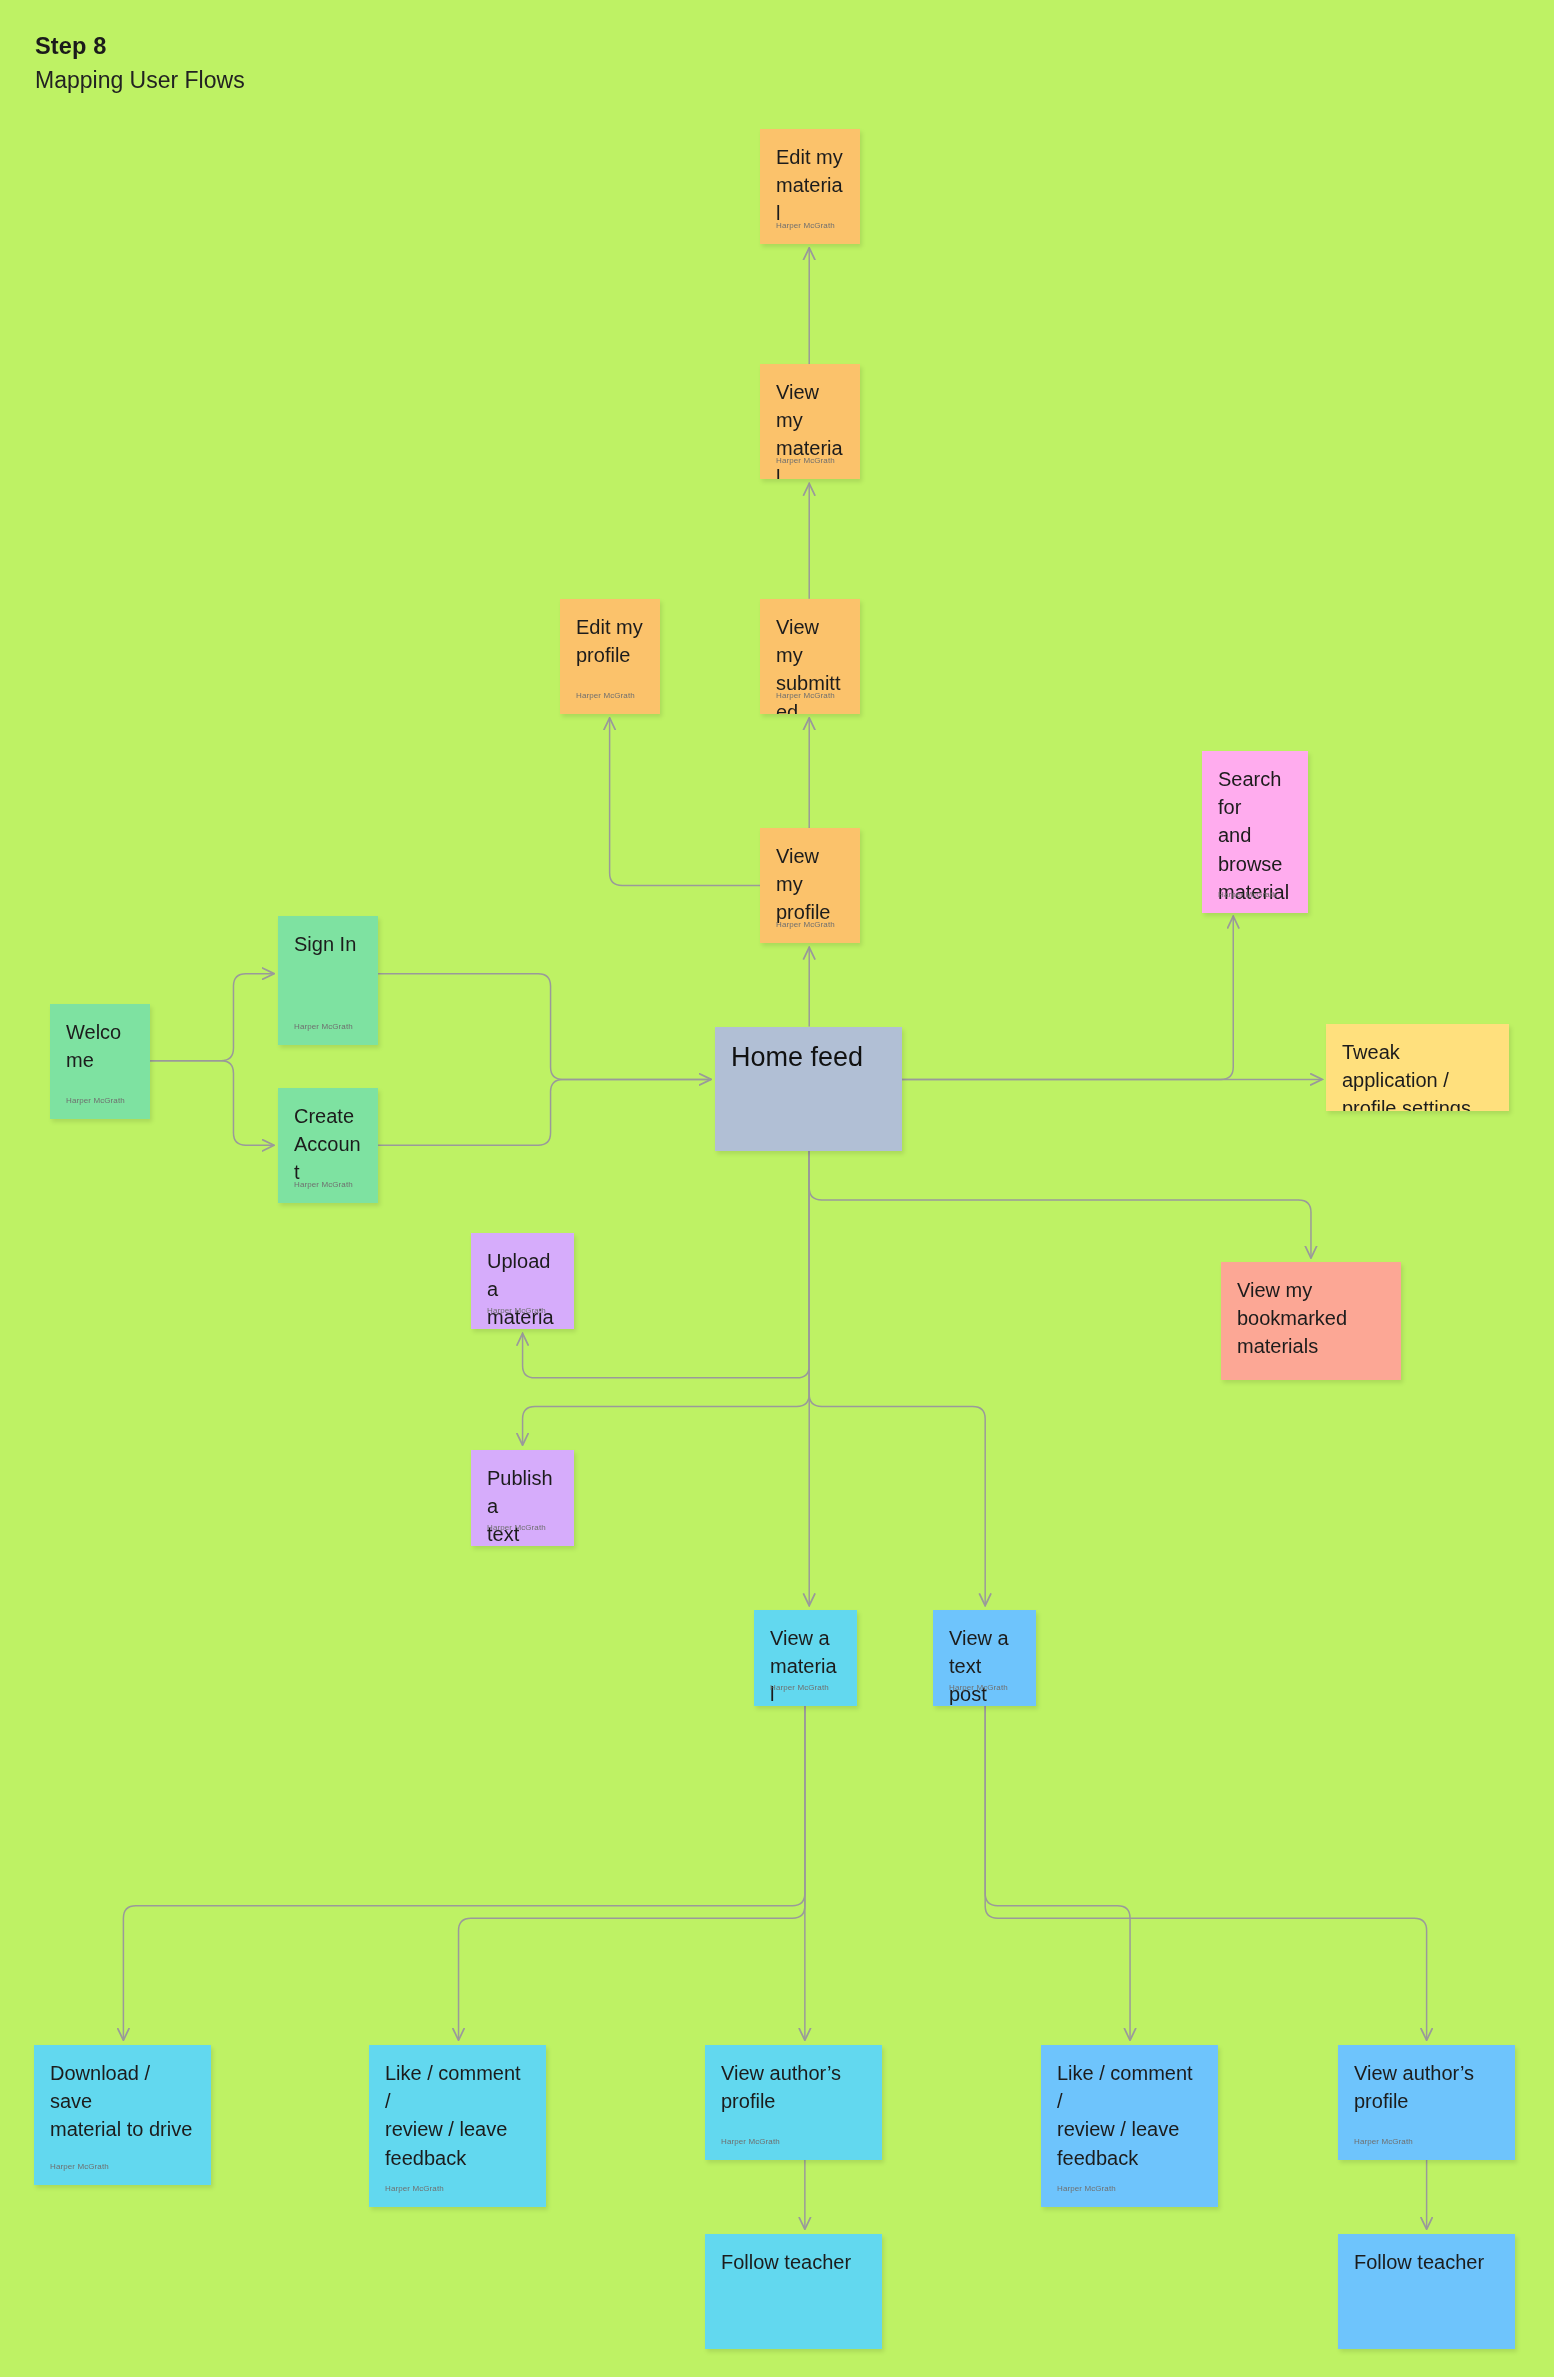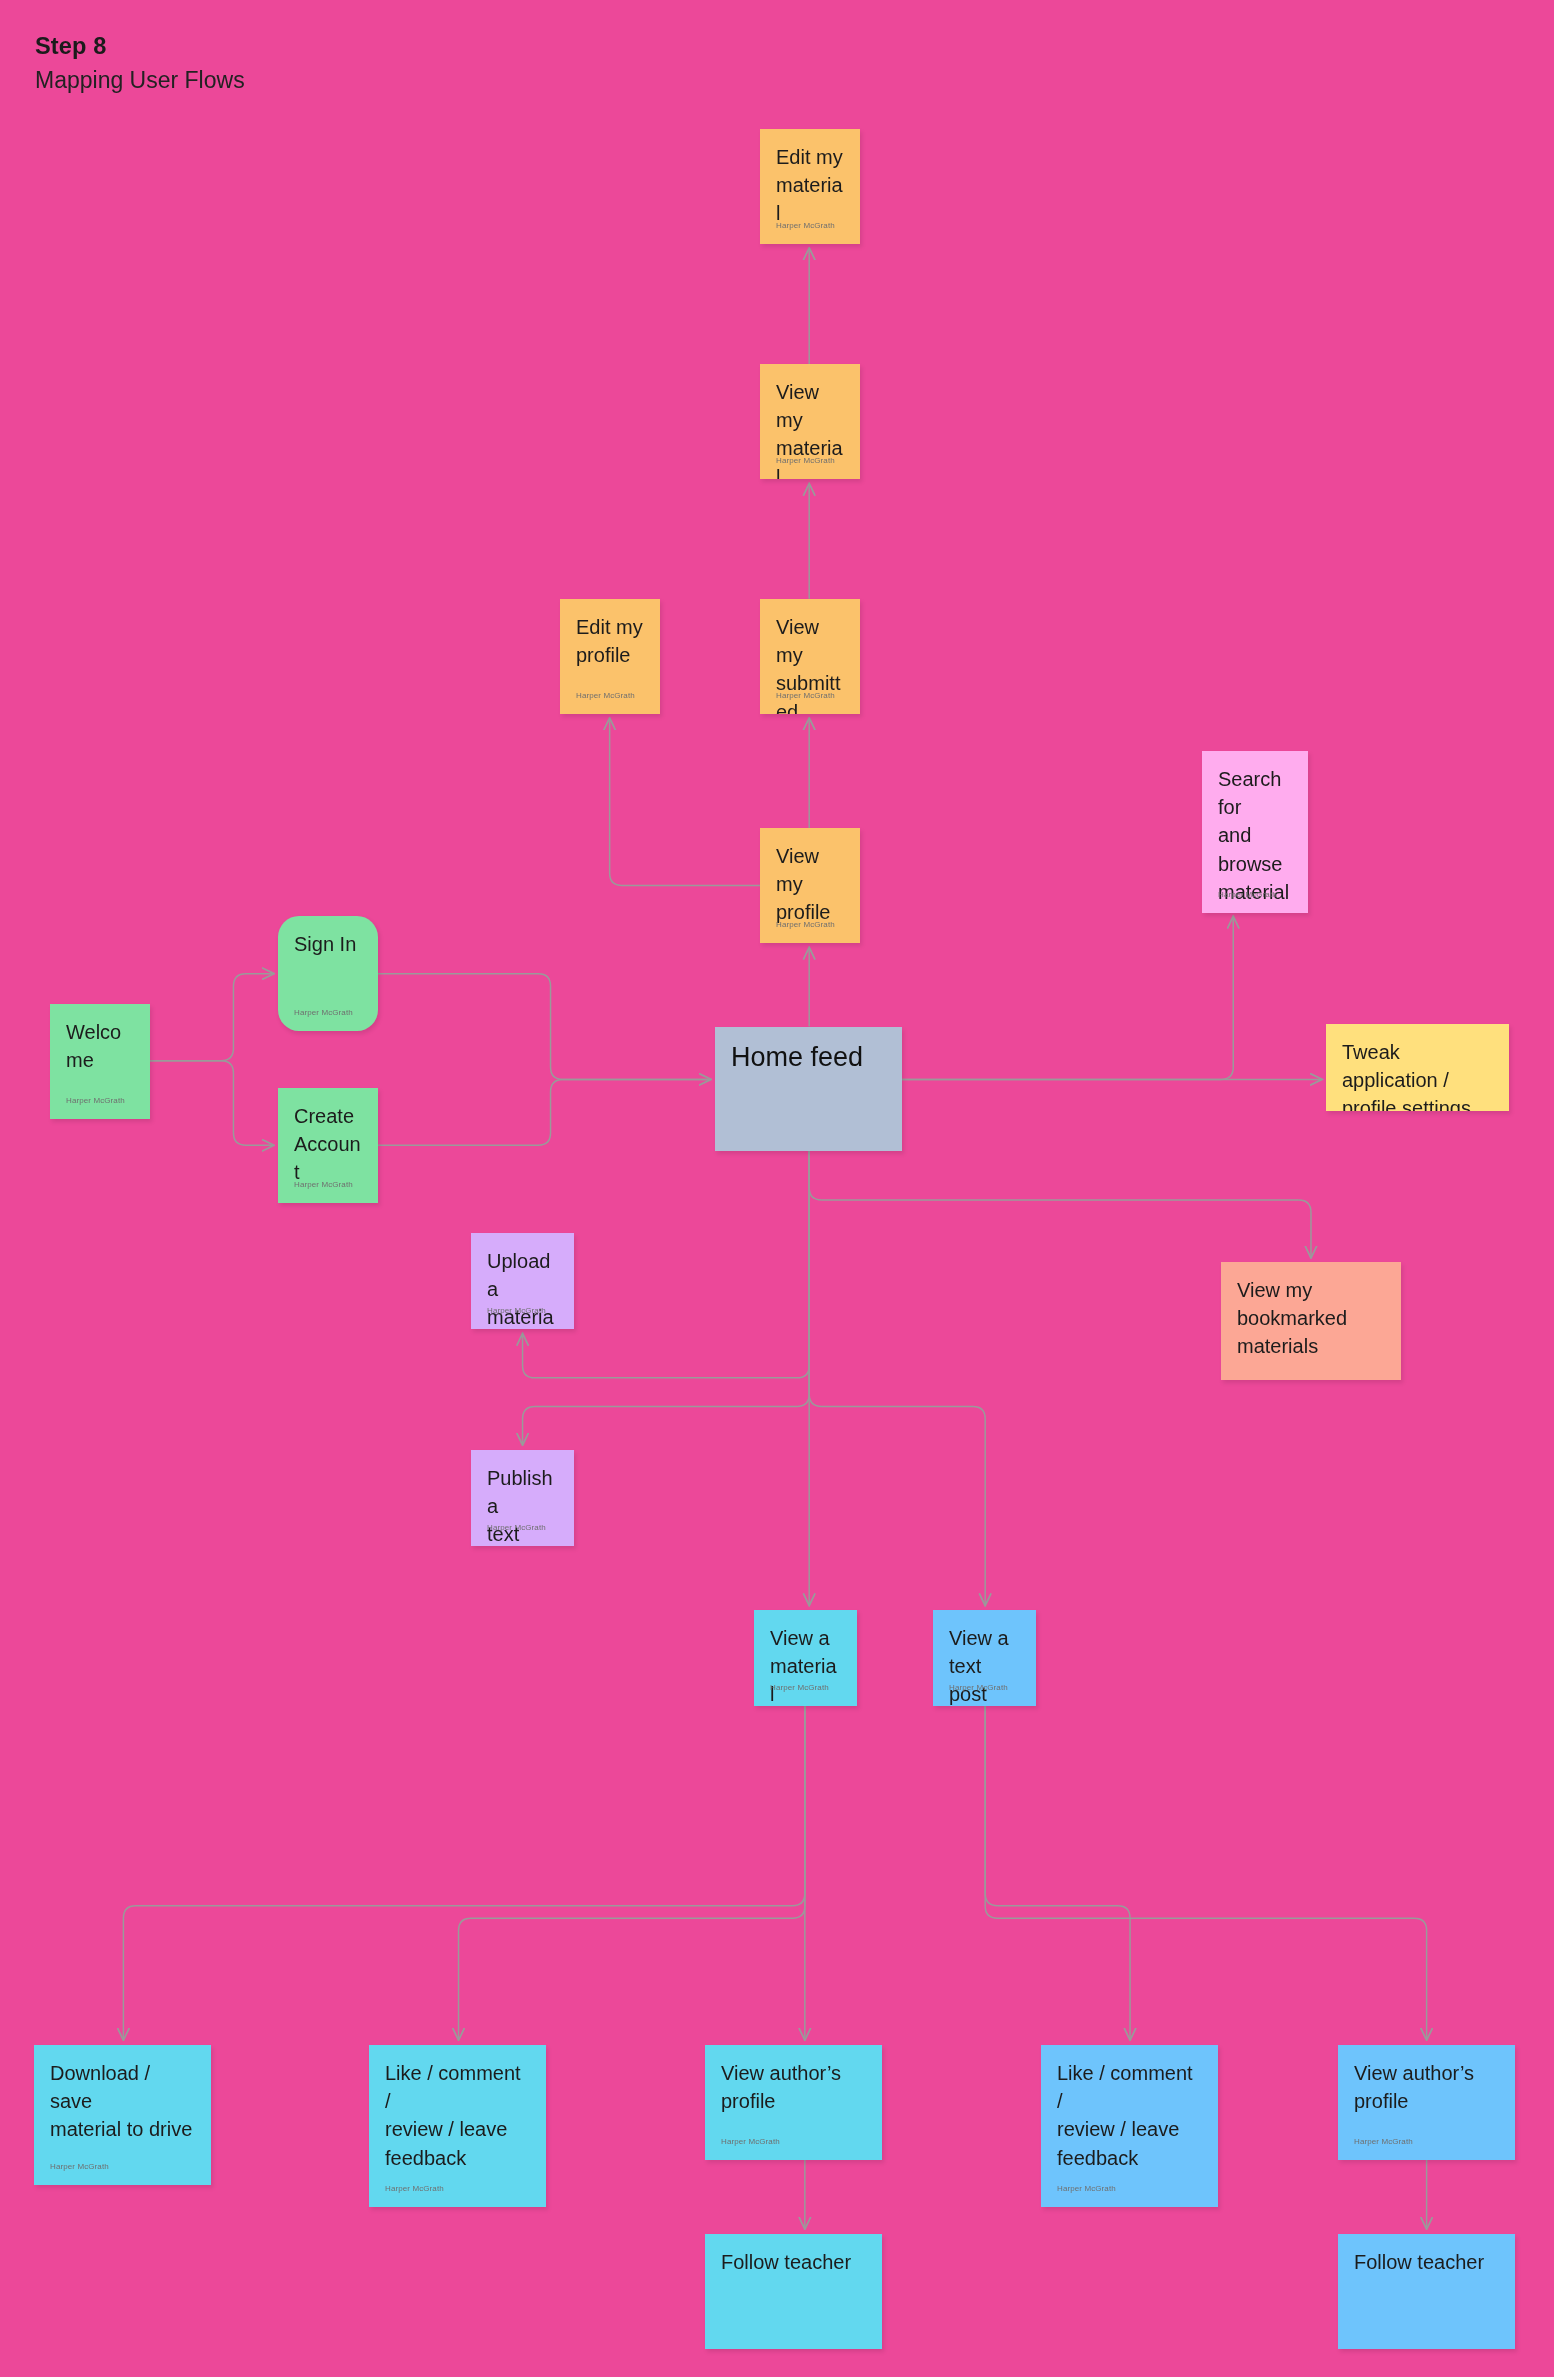--- a/index.html
+++ b/index.html
@@ -8,21 +8,21 @@
     background: #FDFCF8;
   }
   body {
     font-family: "Liberation Sans", sans-serif;
     -webkit-font-smoothing: antialiased;
   }
   #canvas {
     position: relative;
     width: 1555px;
     height: 2377px;
-    background: #ec4899;
+    background: #bef264;
     overflow: hidden;
   }
   #header {
     position: absolute;
     left: 35px;
     top: 32px;
     width: 560px;
   }
   #header .step {
     font-size: 23.6px;
@@ -133,21 +133,21 @@
       <path d="M1294,3473 V3585"></path>
       <path d="M2294,3473 V3585"></path>
     </g>
   </svg>
 
   <div class="node" style="left:50px;top:1004px;width:100px;height:115px;background:#7EE2A1;">
     <div class="label">Welcome</div>
     <div class="author">Harper McGrath</div>
   </div>
 
-  <div class="node" style="left:278px;top:916px;width:100px;height:115px;background:#7EE2A1;border-radius:21px;">
+  <div class="node" style="left:278px;top:916px;width:100px;height:129px;background:#7EE2A1;">
     <div class="label">Sign In</div>
     <div class="author">Harper McGrath</div>
   </div>
 
   <div class="node" style="left:278px;top:1088px;width:100px;height:115px;background:#7EE2A1;">
     <div class="label">Create
 Account</div>
     <div class="author">Harper McGrath</div>
   </div>
 

